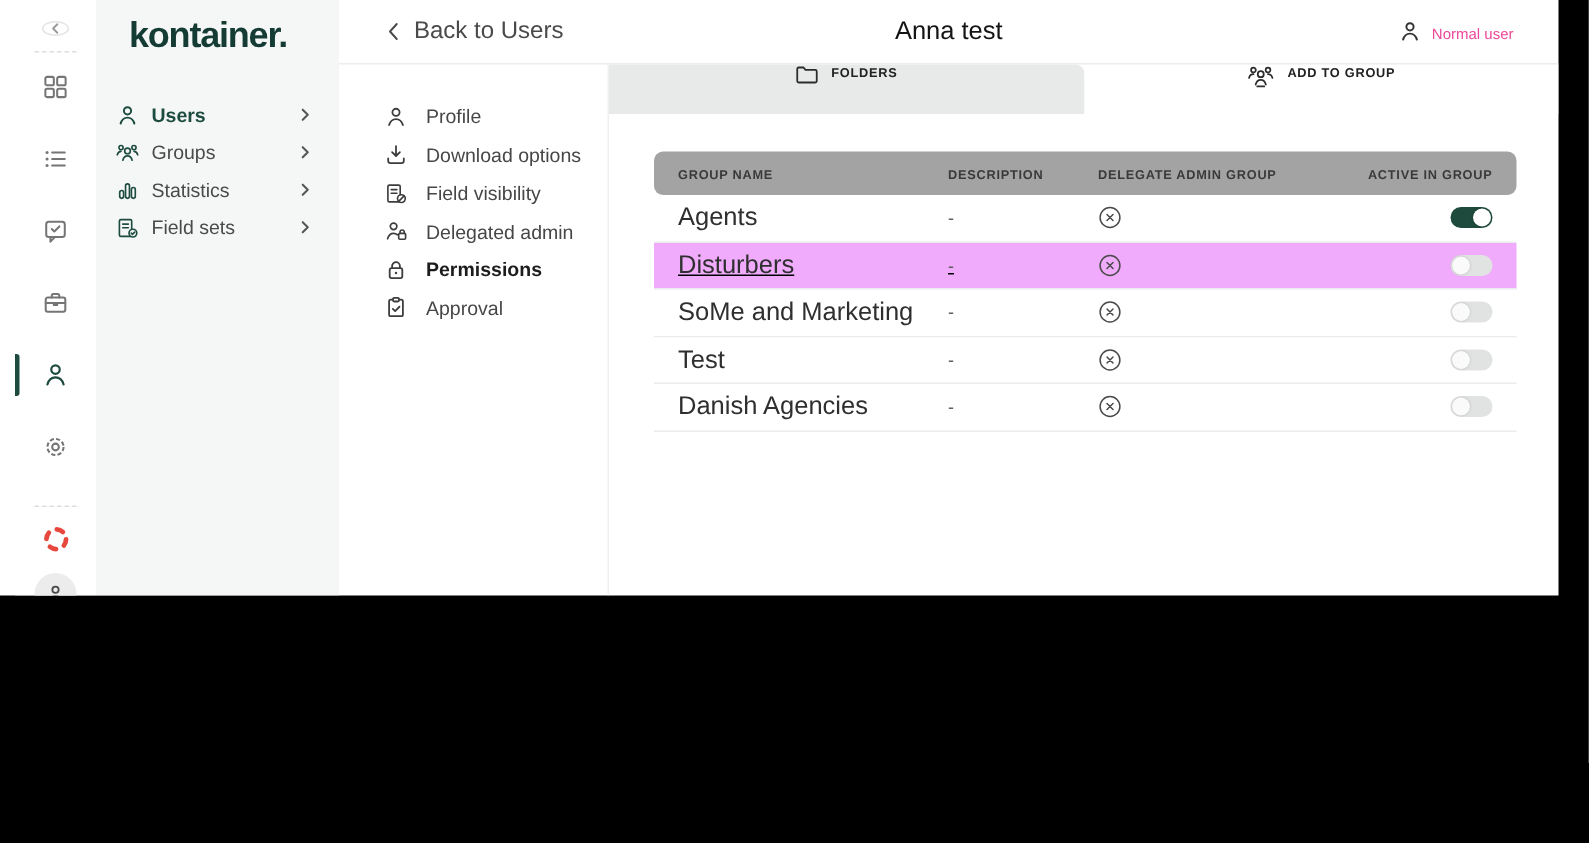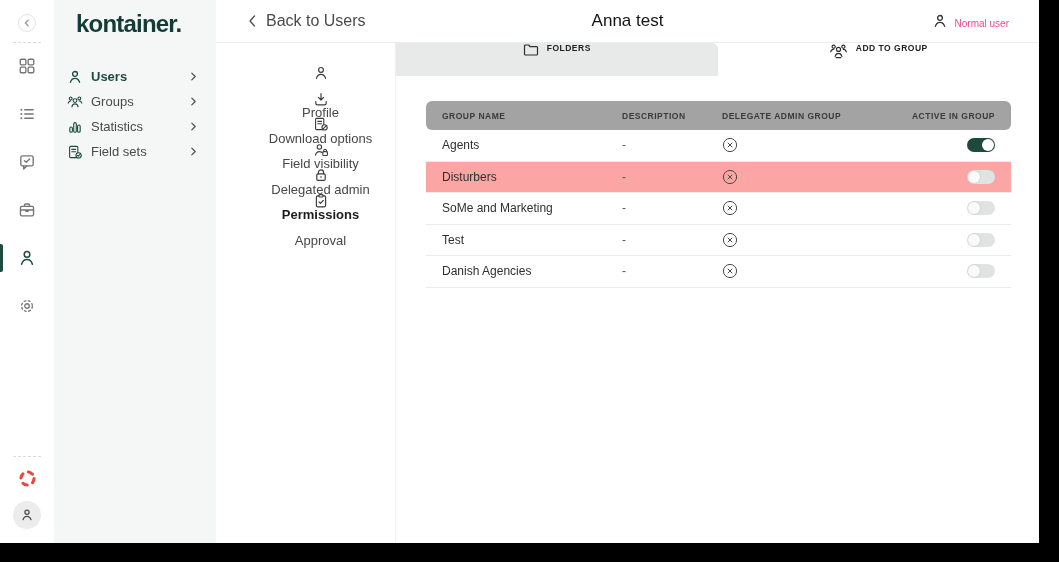--- a/index.html
+++ b/index.html
@@ -1,17 +1,17 @@
 <!DOCTYPE html>
 <html><head>
 <meta charset="utf-8">
 <style>
   * { margin:0; padding:0; box-sizing:border-box; }
   html,body { width:1059px; height:562px; background:#000; font-family:"Liberation Sans", sans-serif; }
-  .app { position:absolute; left:0; top:0; width:1039px; height:543px; background:#fff; overflow:hidden; display:flex; }
+  .app { position:absolute; left:0; top:0; width:1039px; height:397px; background:#fff; overflow:hidden; display:flex;padding-left:10px; }
 
   
   .rail { width:54px; background:#fff; display:flex; flex-direction:column; align-items:center; padding:14px 0; flex-shrink:0; }
   .rail svg { display:block; }
   .back-circle { width:18px; height:18px; border:1px solid #e3e3e3; border-radius:50%; display:flex; align-items:center; justify-content:center; color:#9a9a9a; cursor:pointer; }
   .rail-divider { width:28px; border-top:1px dashed #ddd; margin:10px 0 14px; }
   .rail-item { position:relative; width:54px; height:18px; display:flex; justify-content:center; align-items:center; color:#757575; margin-bottom:30px; cursor:pointer; }
   .rail-item.active { color:#1d4b3f; }
   .rail-item.active::before { content:""; position:absolute; left:0; top:-5px; width:3px; height:28px; background:#1d4b3f; border-radius:0 2px 2px 0; }
   .rail-bottom { margin-top:auto; display:flex; flex-direction:column; align-items:center; }
@@ -31,39 +31,39 @@
   .right { flex:1; display:flex; flex-direction:column; min-width:0; }
   .topbar { height:43px; border-bottom:1px solid #ececec; display:flex; align-items:center; position:relative; flex-shrink:0; }
   .back-link { display:flex; align-items:center; gap:9px; margin-left:32px; color:#4a4a4a; font-size:16px; cursor:pointer; }
   .page-title { position:absolute; left:50%; transform:translateX(-50%); font-size:17px; color:#141414; }
   .userbox { margin-left:auto; margin-right:30px; display:flex; align-items:flex-end; gap:7px; font-size:10px; color:#ec4899; cursor:pointer; }
 
   .content-row { flex:1; display:flex; min-height:0; }
 
   
   .panel { width:180px; border-right:1px solid #f0f0f0; padding-top:22px; flex-shrink:0; }
-  .panel-item { display:flex; align-items:center; height:25.5px; padding-left:30px; gap:24px; cursor:pointer;flex-direction:column; }
+  .panel-item { display:flex; align-items:center; height:25.5px; padding-left:30px; gap:12px; cursor:pointer; }
   .panel-item .picon { width:16px; height:16px; color:#3d3d3d; flex-shrink:0; }
   .panel-item .plabel { font-size:13px; color:#474747; }
   .panel-item.active .plabel { font-weight:700; color:#1c1c1c; }
 
   
   .main { flex:1; min-width:0; display:flex; flex-direction:column; }
   .tabbar { height:33px; display:flex; flex-shrink:0; }
   .tab { flex:1; display:flex; align-items:flex-start; justify-content:center; gap:8px; font-size:8.5px; font-weight:700; letter-spacing:0.5px; color:#222; cursor:pointer; }
   .tab.inactive { background:#e8e9e9; border-radius:0 6px 0 0; }
   .tab.active { background:#fff; }
   .tab svg { color:#2c2c2c; }
 
   .table-wrap { padding:25px 28px 0 30px; }
   .trow { display:grid; grid-template-columns:180px 100px 1fr 118px; align-items:center; padding:0 16px; }
   .thead { height:29px; background:#a3a3a3; border-radius:6px; font-size:8.5px; font-weight:700; letter-spacing:0.5px; color:#3a3a3a; }
   .tbody-row { height:31.5px; border-bottom:1px solid #ebebeb; background:#fff; }
-  .tbody-row:nth-child(3) { background:#fca5a5; }
-  .cell-name { font-size:12px; color:#2f2f2f; }
+  .tbody-row:nth-child(3) { background:#f0abfc;text-decoration:underline; }
+  .cell-name { font-size:17px; color:#2f2f2f; }
   .cell-desc { font-size:12px; color:#555; }
   .col-right { text-align:right; }
   .xbtn { width:16px; height:16px; color:#4a4a4a; cursor:pointer; background:none; border:none; padding:0; display:flex; align-items:center; }
   .cell-active { display:flex; justify-content:flex-end; }
   .toggle { width:28px; height:14px; border-radius:8px; position:relative; cursor:pointer; }
   .toggle .knob { width:12px; height:12px; border-radius:50%; position:absolute; top:1px; background:#fff; box-shadow:0 0 2px rgba(0,0,0,0.18); }
   .toggle.on { background:#1d4a3c; }
   .toggle.on .knob { right:1px; }
   .toggle.off { background:#e1e3e3; }
   .toggle.off .knob { left:1px; background:#fafafa; }

